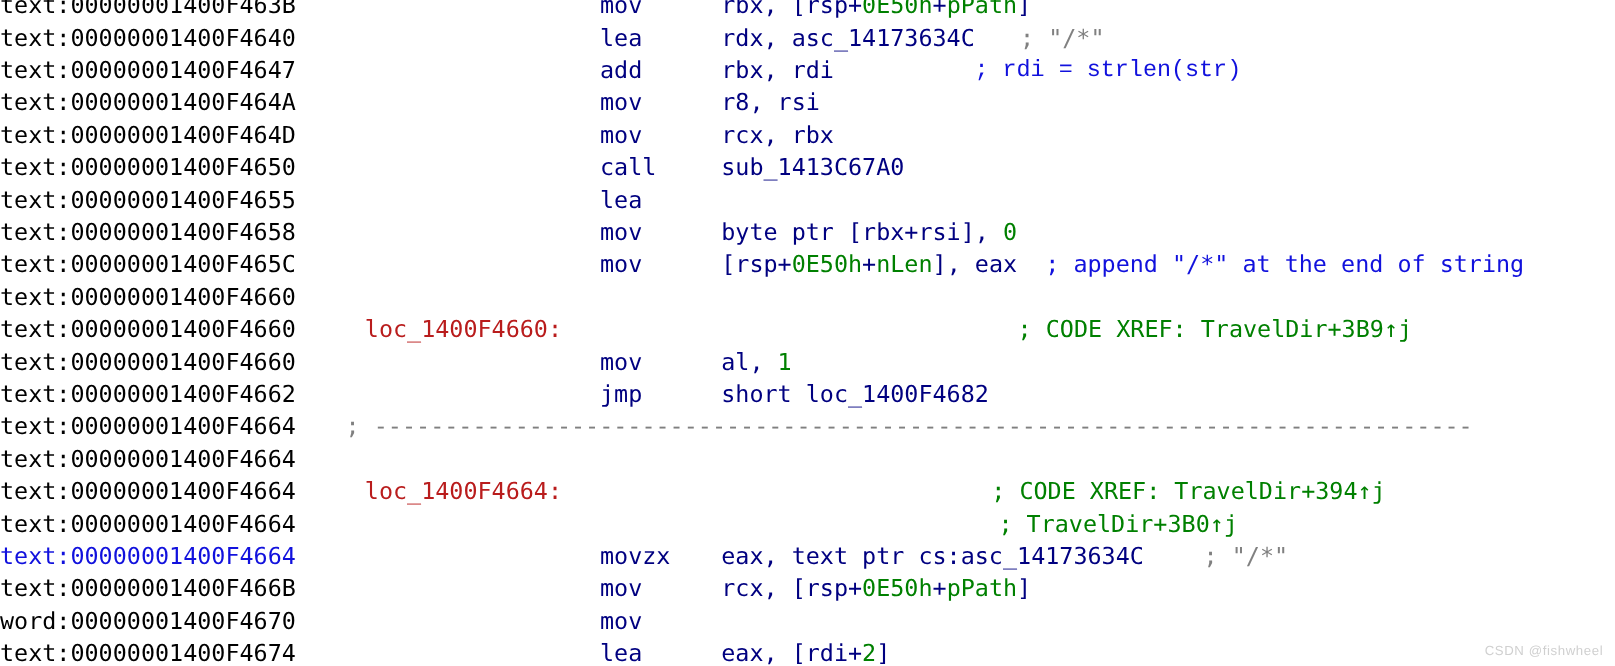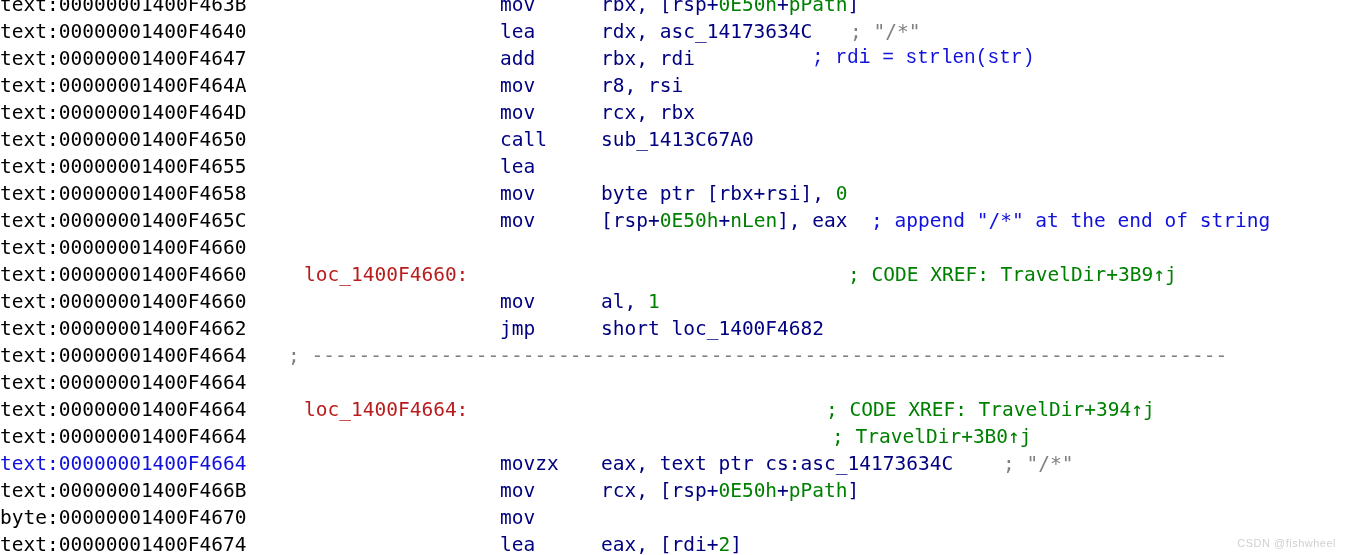--- a/index.html
+++ b/index.html
@@ -106,17 +106,17 @@
     <div class="line"><span class="addr">text:00000001400F4660</span></div>
     <div class="line"><span class="addr">text:00000001400F4660</span><span class="label">loc_1400F4660:</span><span class="cmt" style="left: 832px; margin-left: 16px;">; CODE XREF: TravelDir+3B9↑j</span></div>
     <div class="line"><span class="addr">text:00000001400F4660</span><span class="mnem">mov</span><span class="ops"><span class="s">al, </span><span class="n">1</span></span></div>
     <div class="line"><span class="addr">text:00000001400F4662</span><span class="mnem">jmp</span><span class="ops"><span class="s">short loc_1400F4682</span></span></div>
     <div class="line"><span class="addr">text:00000001400F4664</span><span class="sep">; ------------------------------------------------------------------------------</span></div>
     <div class="line"><span class="addr">text:00000001400F4664</span></div>
     <div class="line"><span class="addr">text:00000001400F4664</span><span class="label">loc_1400F4664:</span><span class="cmt" style="left: 826px;">; CODE XREF: TravelDir+394↑j</span></div>
     <div class="line"><span class="addr">text:00000001400F4664</span><span class="cmt" style="left: 832px;">; TravelDir+3B0↑j</span></div>
     <div class="line"><span class="addr cursor">text:00000001400F4664</span><span class="mnem">movzx</span><span class="ops"><span class="s">eax, text ptr cs:asc_14173634C</span></span><span class="cmt-auto" style="left: 1003px;">; "/*"</span></div>
     <div class="line"><span class="addr">text:00000001400F466B</span><span class="mnem">mov</span><span class="ops"><span class="s">rcx, [rsp+</span><span class="n">0E50h</span><span class="s">+</span><span class="n">pPath</span><span class="s">]</span></span></div>
-    <div class="line"><span class="addr">byte:00000001400F4670</span><span class="mnem">mov</span></div>
+    <div class="line"><span class="addr">word:00000001400F4670</span><span class="mnem">mov</span></div>
     <div class="line"><span class="addr">text:00000001400F4674</span><span class="mnem">lea</span><span class="ops"><span class="s">eax, [rdi+</span><span class="n">2</span><span class="s">]</span></span></div>
   </div>
 
 <div class="watermark">CSDN @fishwheel</div>
 
 </body></html>

